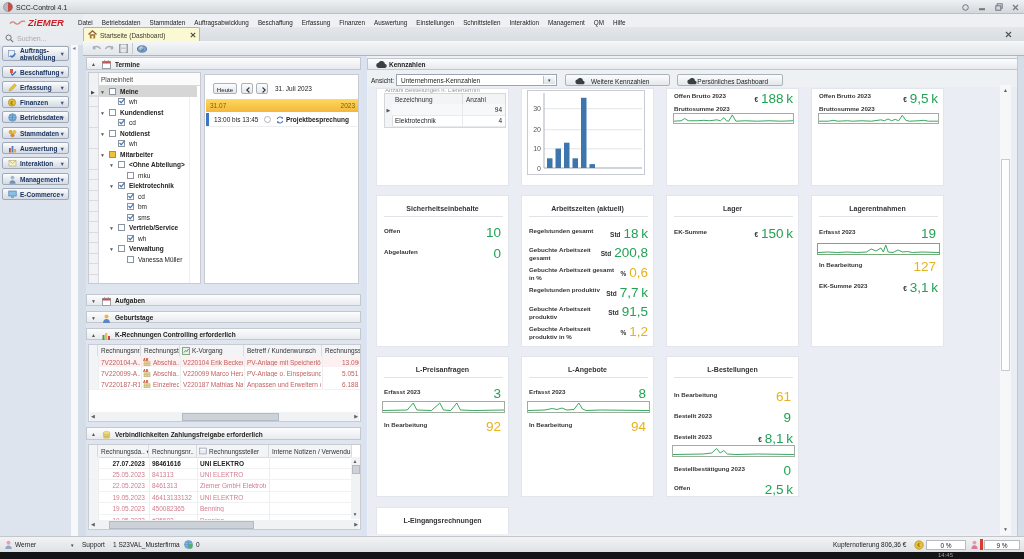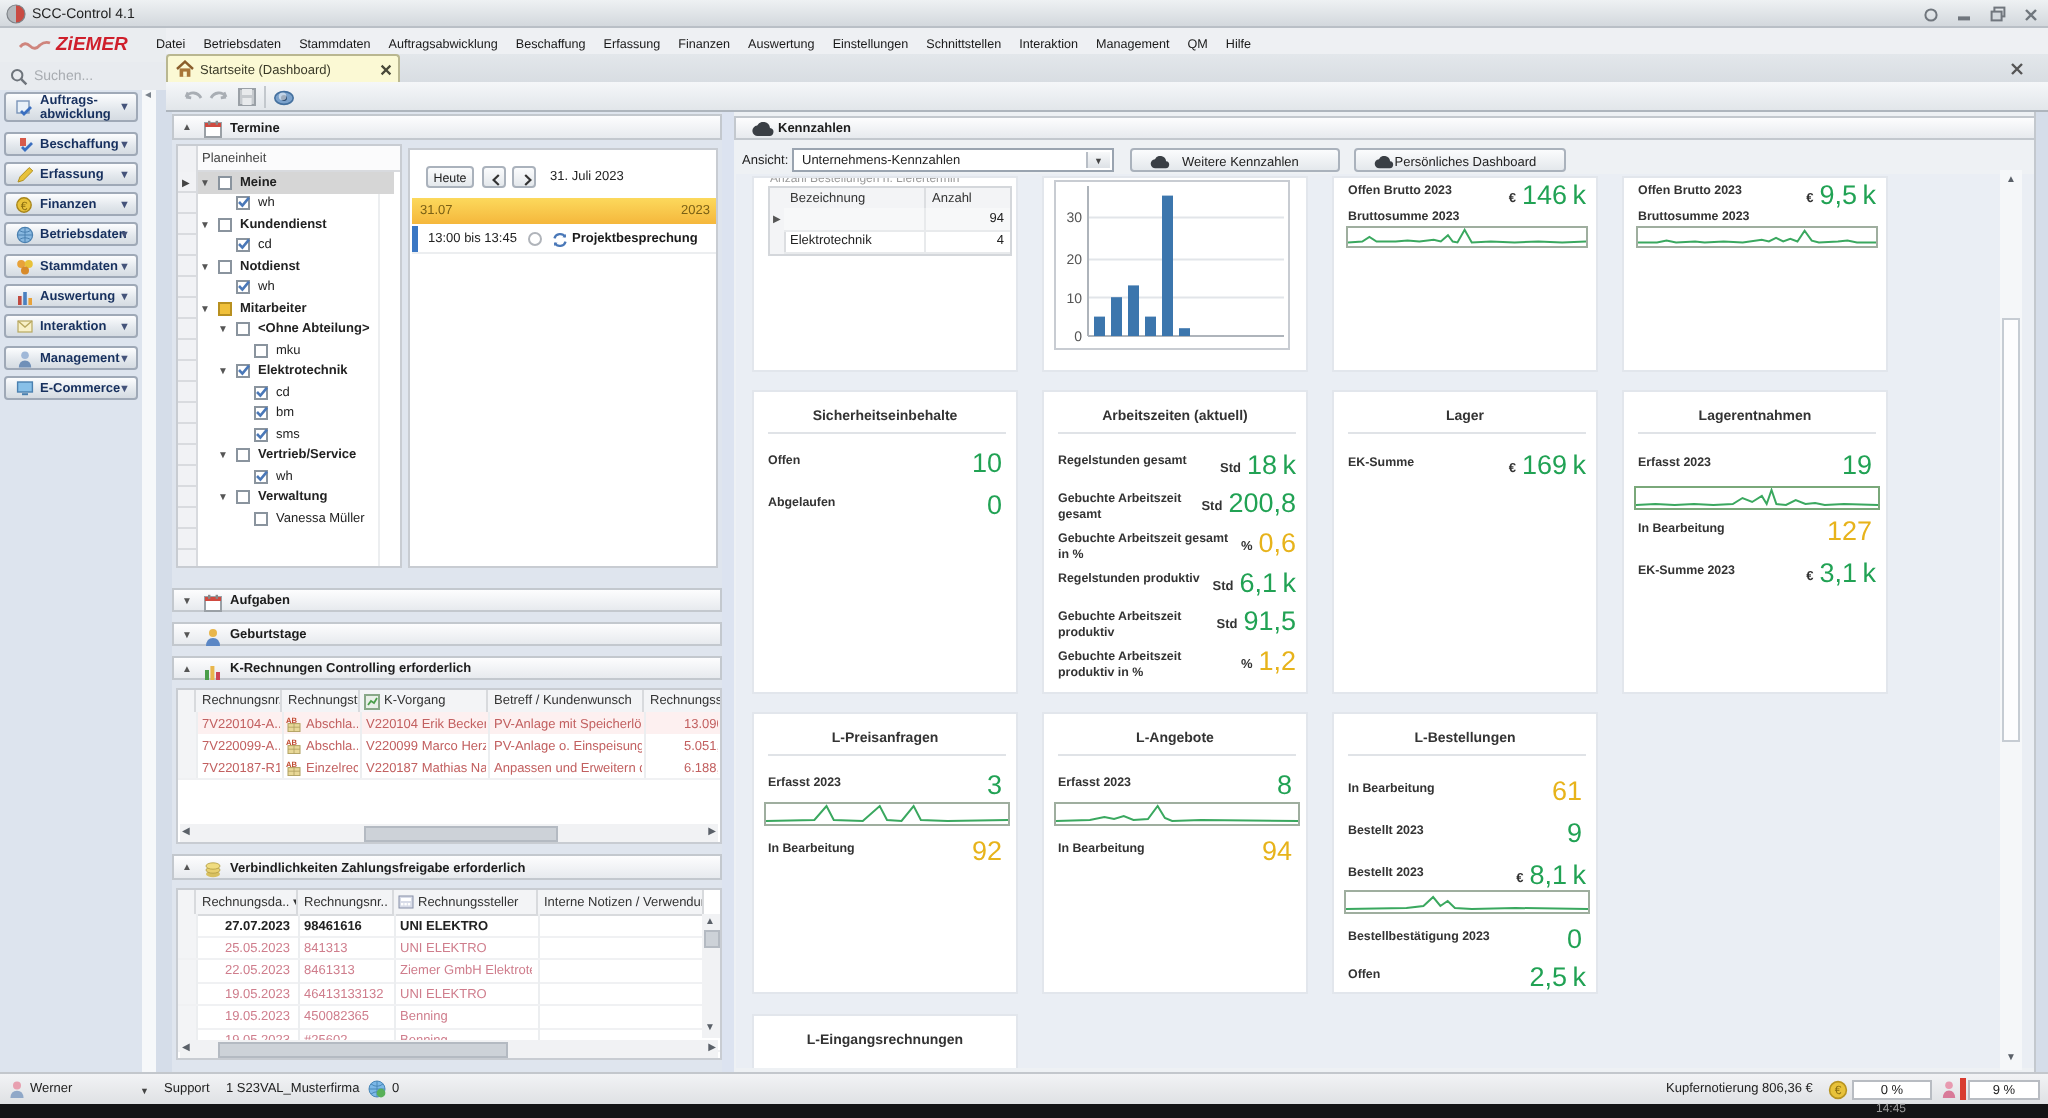--- a/index.html
+++ b/index.html
@@ -651,21 +651,21 @@
           <rect x="27.5" y="57.6" width="5.5" height="19.4" fill="#3c76ad"></rect>
           <rect x="36" y="51.7" width="5.5" height="25.3" fill="#3c76ad"></rect>
           <rect x="44.5" y="67.3" width="5.5" height="9.7" fill="#3c76ad"></rect>
           <rect x="53" y="6.799999999999997" width="5.5" height="70.2" fill="#3c76ad"></rect>
           <rect x="61.5" y="73.1" width="5.5" height="3.9" fill="#3c76ad"></rect>
         </svg>
       </div>
     </div>
     <div class="card ab" style="left:298px;top:1px;width:133px;height:98px;overflow:hidden;">
       <span class="clabel ab" style="left:7px;top:3px;">Offen Brutto 2023</span>
-      <div class="vgrp" style="right:5px;top:0px;"><span class="unit" style="margin-right:3px;vertical-align:1.5px;">€</span><span class="gnum">146 k</span></div>
+      <div class="vgrp" style="right:5px;top:0px;"><span class="unit" style="margin-right:3px;vertical-align:1.5px;">€</span><span class="gnum">188 k</span></div>
       <span class="clabel ab" style="left:7px;top:16px;">Bruttosumme 2023</span>
       <div class="spark ab" style="left:6px;top:24px;width:121px;height:11px;">
         <svg width="119" height="9" viewBox="0 0 100 20" preserveAspectRatio="none">
           <path d="M0 16 6 15 9 10 12 15 20 15 25 14 30 15 36 13 39 15 42 8 44 15 46 16 49 2 52 16 60 15 70 16 80 15 90 16 100 15" fill="none" stroke="#3aa85f" stroke-width="1" vector-effect="non-scaling-stroke"></path>
         </svg>
       </div>
     </div>
     <div class="card ab" style="left:443px;top:1px;width:133px;height:98px;overflow:hidden;">
       <span class="clabel ab" style="left:7px;top:3px;">Offen Brutto 2023</span>
       <div class="vgrp" style="right:5px;top:0px;"><span class="unit" style="margin-right:3px;vertical-align:1.5px;">€</span><span class="gnum">9,5 k</span></div>
@@ -687,31 +687,31 @@
     <div class="card ab" style="left:153px;top:108px;width:133px;height:152px;">
       <div class="ctitle ab" style="left:0;top:8px;width:100%;">Arbeitszeiten (aktuell)</div>
       <div class="ab" style="left:7px;top:20px;width:119px;height:1px;background:#e0e3e7;"></div>
       <span class="clabel ab" style="left:7px;top:31px;">Regelstunden gesamt</span>
       <div class="vgrp" style="right:5px;top:28px;"><span class="unit" style="margin-right:3px;vertical-align:1.5px;">Std</span><span class="gnum">18 k</span></div>
       <span class="clabel ab" style="left:7px;top:50px;">Gebuchte Arbeitszeit<br>gesamt</span>
       <div class="vgrp" style="right:5px;top:47px;"><span class="unit" style="margin-right:3px;vertical-align:1.5px;">Std</span><span class="gnum">200,8</span></div>
       <span class="clabel ab" style="left:7px;top:70px;">Gebuchte Arbeitszeit gesamt<br>in %</span>
       <div class="vgrp" style="right:5px;top:67px;"><span class="unit" style="margin-right:3px;vertical-align:1.5px;">%</span><span class="ynum">0,6</span></div>
       <span class="clabel ab" style="left:7px;top:90px;">Regelstunden produktiv</span>
-      <div class="vgrp" style="right:5px;top:87px;"><span class="unit" style="margin-right:3px;vertical-align:1.5px;">Std</span><span class="gnum">6,1 k</span></div>
+      <div class="vgrp" style="right:5px;top:87px;"><span class="unit" style="margin-right:3px;vertical-align:1.5px;">Std</span><span class="gnum">7,7 k</span></div>
       <span class="clabel ab" style="left:7px;top:109px;">Gebuchte Arbeitszeit<br>produktiv</span>
       <div class="vgrp" style="right:5px;top:106px;"><span class="unit" style="margin-right:3px;vertical-align:1.5px;">Std</span><span class="gnum">91,5</span></div>
       <span class="clabel ab" style="left:7px;top:129px;">Gebuchte Arbeitszeit<br>produktiv in %</span>
       <div class="vgrp" style="right:5px;top:126px;"><span class="unit" style="margin-right:3px;vertical-align:1.5px;">%</span><span class="ynum">1,2</span></div>
     </div>
     <div class="card ab" style="left:298px;top:108px;width:133px;height:152px;">
       <div class="ctitle ab" style="left:0;top:8px;width:100%;">Lager</div>
       <div class="ab" style="left:7px;top:20px;width:119px;height:1px;background:#e0e3e7;"></div>
       <span class="clabel ab" style="left:7px;top:32px;">EK-Summe</span>
-      <div class="vgrp" style="right:5px;top:28px;"><span class="unit" style="margin-right:3px;vertical-align:1.5px;">€</span><span class="gnum">169 k</span></div>
+      <div class="vgrp" style="right:5px;top:28px;"><span class="unit" style="margin-right:3px;vertical-align:1.5px;">€</span><span class="gnum">150 k</span></div>
     </div>
     <div class="card ab" style="left:443px;top:108px;width:133px;height:152px;">
       <div class="ctitle ab" style="left:0;top:8px;width:100%;">Lagerentnahmen</div>
       <div class="ab" style="left:7px;top:20px;width:119px;height:1px;background:#e0e3e7;"></div>
       <span class="clabel ab" style="left:7px;top:32px;">Erfasst 2023</span>
       <div class="vgrp" style="right:7px;top:28px;"><span class="gnum">19</span></div>
       <div class="spark ab" style="left:5px;top:47px;width:123px;height:12px;border-color:#7aa87a;">
         <svg width="121" height="10" viewBox="0 0 100 20" preserveAspectRatio="none">
           <path d="M0 17 8 16 16 17 24 16 32 17 40 16 44 10 48 14 52 8 54 16 56 2 58 16 62 17 66 12 70 16 74 15 78 17 86 16 100 17" fill="none" stroke="#3aa85f" stroke-width="1" vector-effect="non-scaling-stroke"></path>
         </svg>

